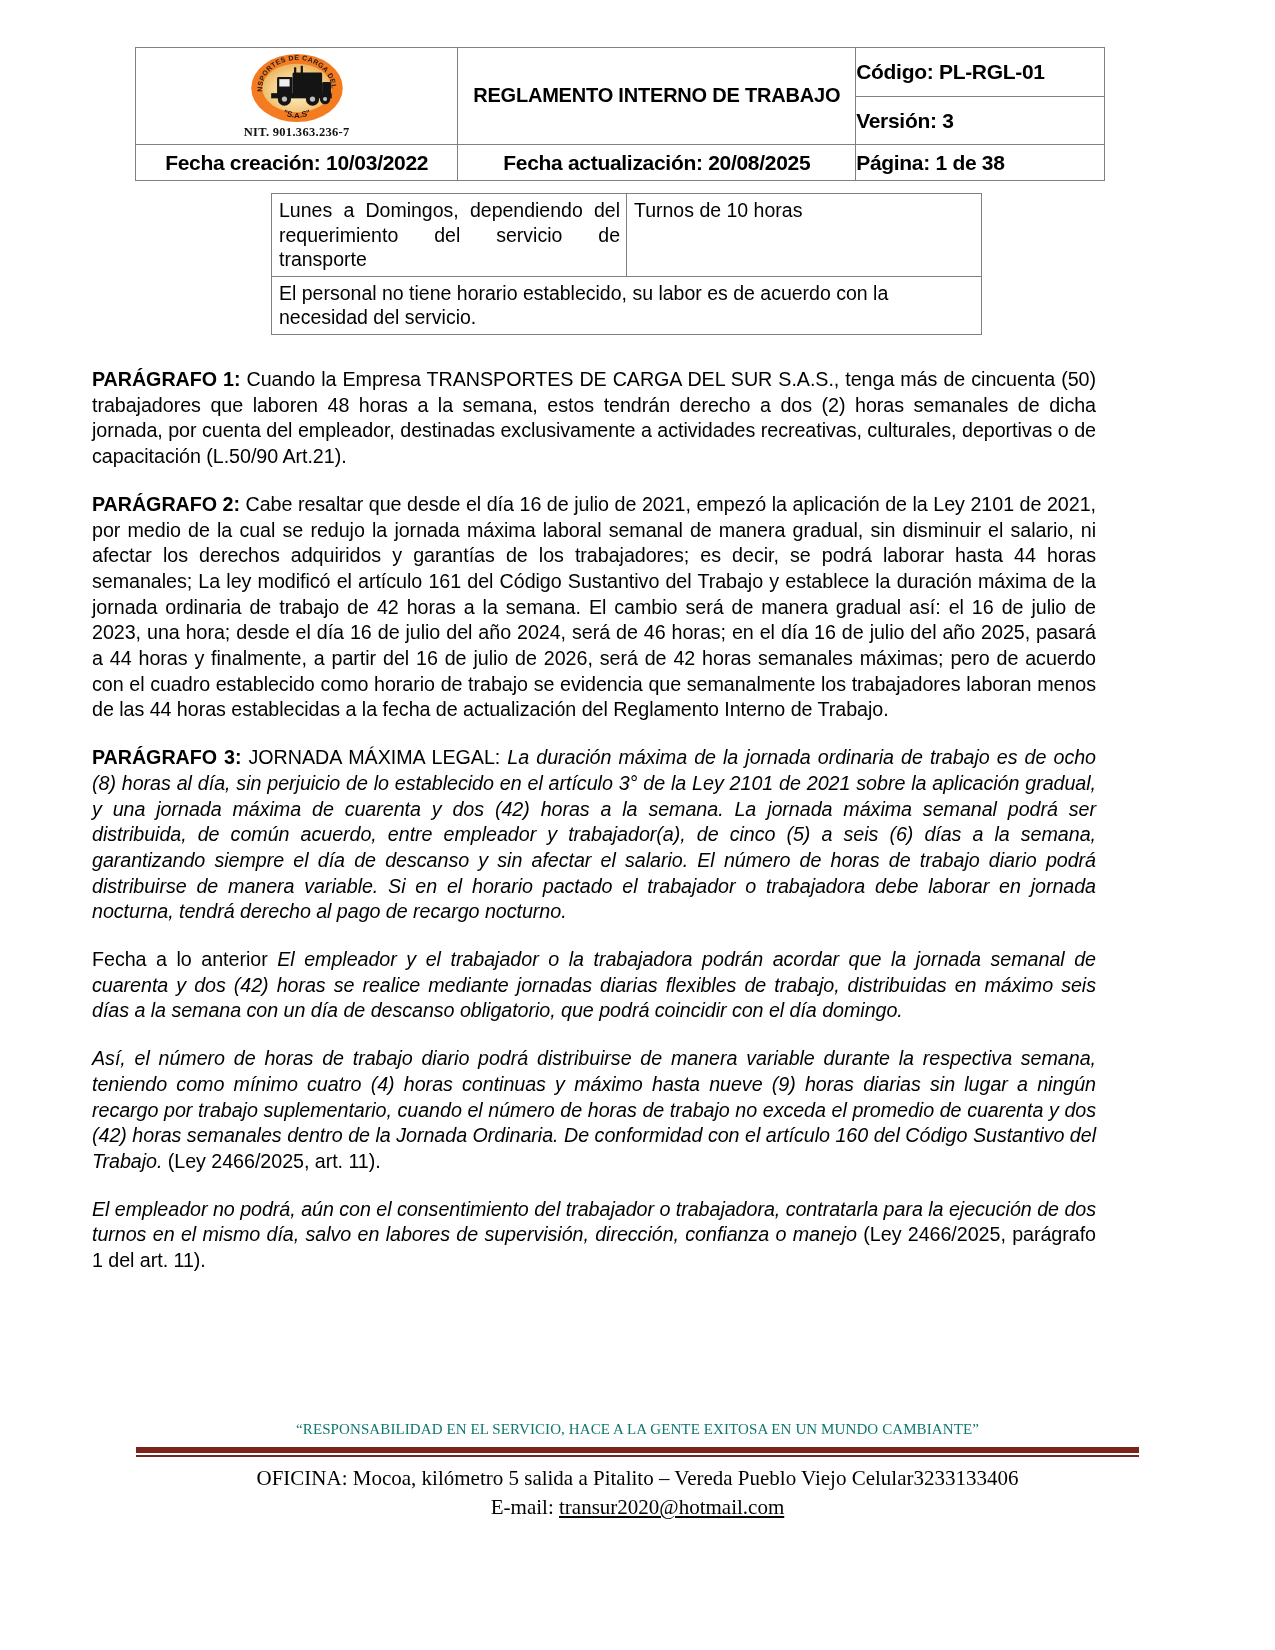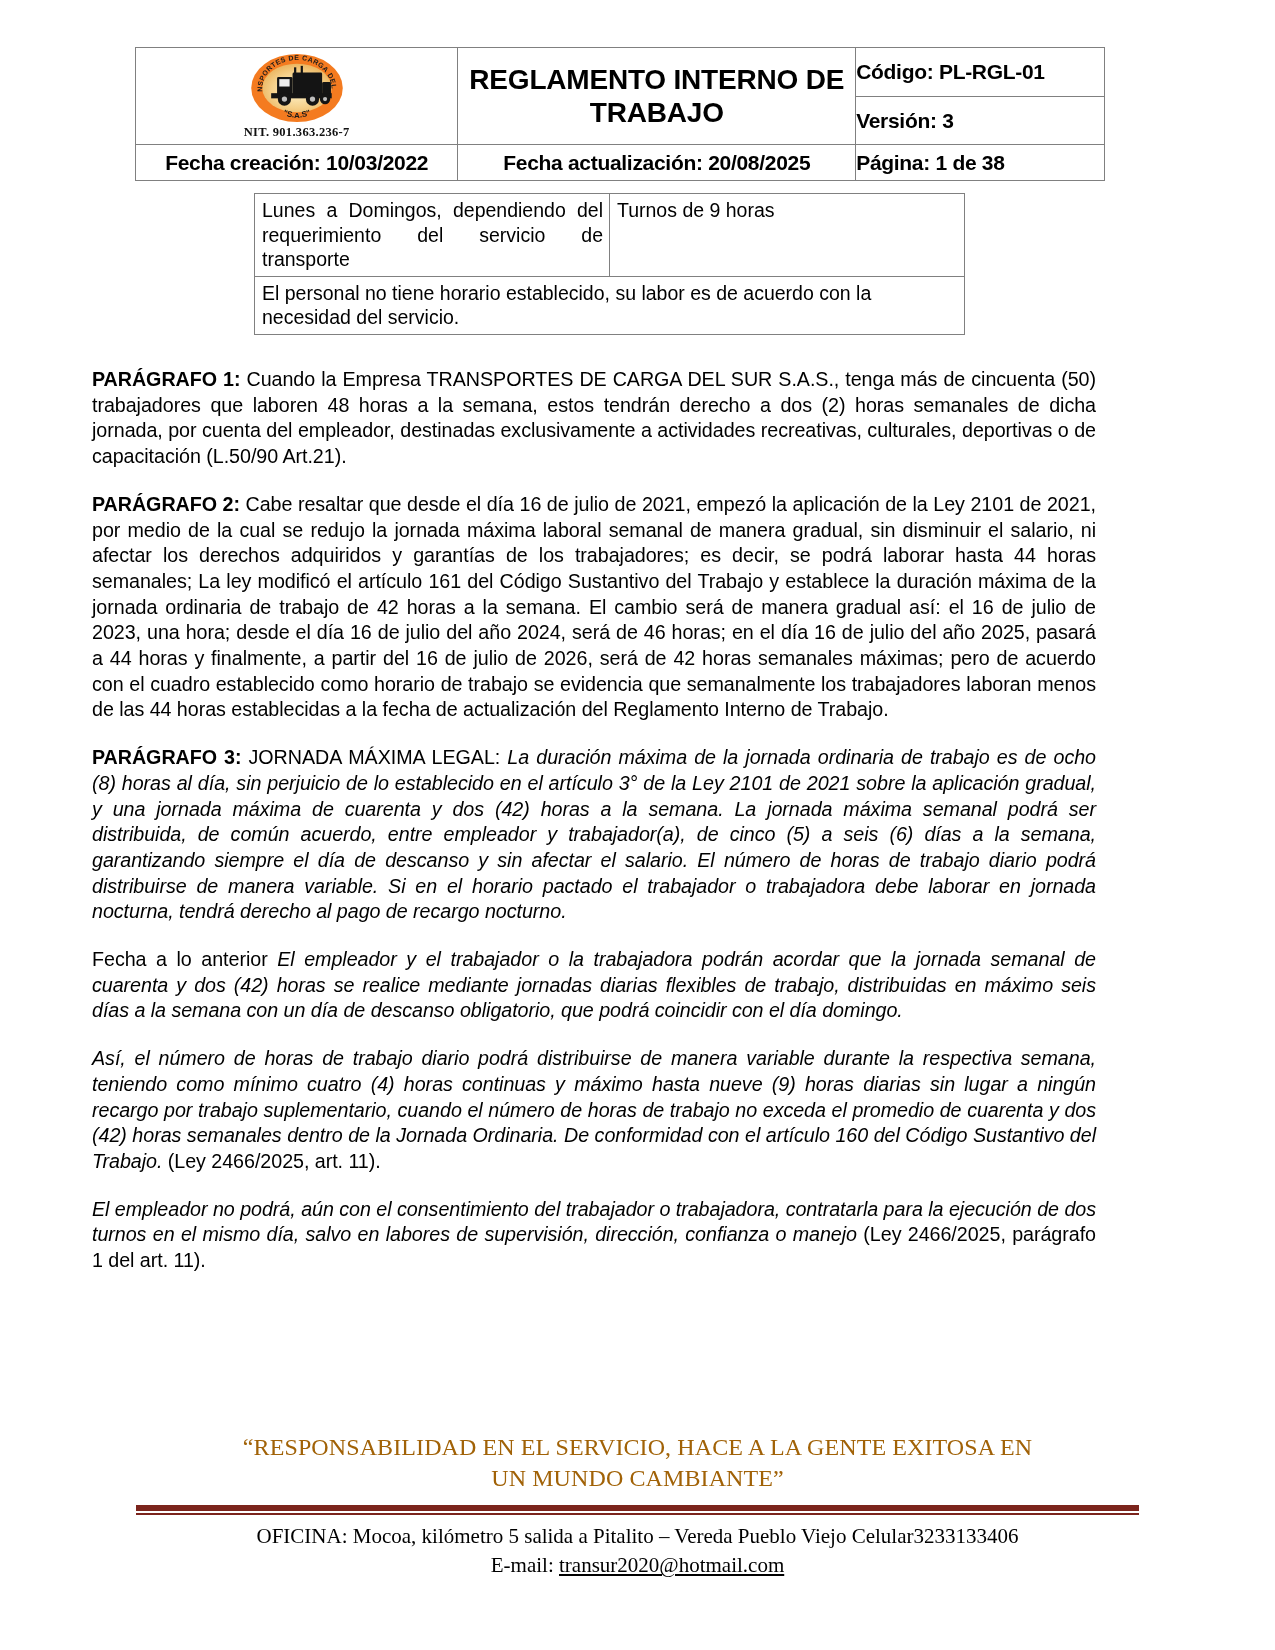--- a/index.html
+++ b/index.html
@@ -59,21 +59,21 @@
     font-family: "Liberation Serif", serif;
     font-size: 12.5px;
     font-weight: bold;
     letter-spacing: 0.3px;
     margin-top: 1px;
     color: #111;
   }
   .title-cell {
     width: 395px;
     text-align: center;
-    font-size: 28px;
+    font-size: 20px;
     font-weight: bold;
     line-height: 1.18;
     letter-spacing: -0.2px;
     padding: 4px 6px;
   }
   .code-cell, .version-cell {
     width: 247px;
     font-size: 21px;
     font-weight: bold;
     padding: 7px 0 7px 10px;
@@ -87,21 +87,21 @@
     font-weight: bold;
     letter-spacing: -0.3px;
   }
   .date-created { text-align: center; padding: 0 4px; }
   .date-updated { text-align: center; padding: 0 4px; }
   .page-num { padding-left: 10px; text-align: left; }
 
   
   .schedule-table {
     position: absolute;
-    left: 254px;
+    left: 271px;
     top: 193px;
     width: 710px;
     border-collapse: collapse;
     table-layout: fixed;
   }
   .schedule-table td {
     border: 1px solid #808080;
     font-size: 19.5px;
     line-height: 1.26;
     padding: 4px 6px 4px 7px;
@@ -142,25 +142,25 @@
   .footer {
     position: absolute;
     left: 0;
     right: 0;
     top: 1420px;
     width: 1275px;
     text-align: center;
   }
   .slogan {
     font-family: "Liberation Serif", serif;
-    font-size: 24px;
-    color: #a16207;
+    font-size: 15px;
+    color: #0f766e;
     line-height: 1.28;
     width: 790px;
-    margin: 12px auto;
+    margin: 0 auto;
     letter-spacing: 0.1px;
   }
   .rule-wrap {
     margin: 8px auto 0 auto;
     width: 1003px;
   }
   .rule-thick {
     height: 6px;
     background: #7B241C;
   }
@@ -241,21 +241,21 @@
       <td class="date-updated">Fecha actualización: 20/08/2025</td>
       <td class="page-num">Página: 1 de 38</td>
     </tr>
   </tbody>
     </table>
 
   <table class="schedule-table">
     <tbody>
         <tr>
       <td class="sched-left">Lunes a Domingos, dependiendo del requerimiento del servicio de transporte</td>
-      <td class="sched-right">Turnos de 9 horas</td>
+      <td class="sched-right">Turnos de 10 horas</td>
     </tr>
     <tr>
       <td class="sched-full" colspan="2">El personal no tiene horario establecido, su labor es de acuerdo con la necesidad del servicio.</td>
     </tr>
   </tbody>
     </table>
 
   <div class="body-text">
 
     <p class="para"><span class="lbl">PARÁGRAFO 1:</span><span> Cuando la Empresa TRANSPORTES DE CARGA DEL SUR S.A.S., tenga más de cincuenta (50) trabajadores que laboren 48 horas a la semana, estos tendrán derecho a dos (2) horas semanales de dicha jornada, por cuenta del empleador, destinadas exclusivamente a actividades recreativas, culturales, deportivas o de capacitación (L.50/90 Art.21).</span></p>

